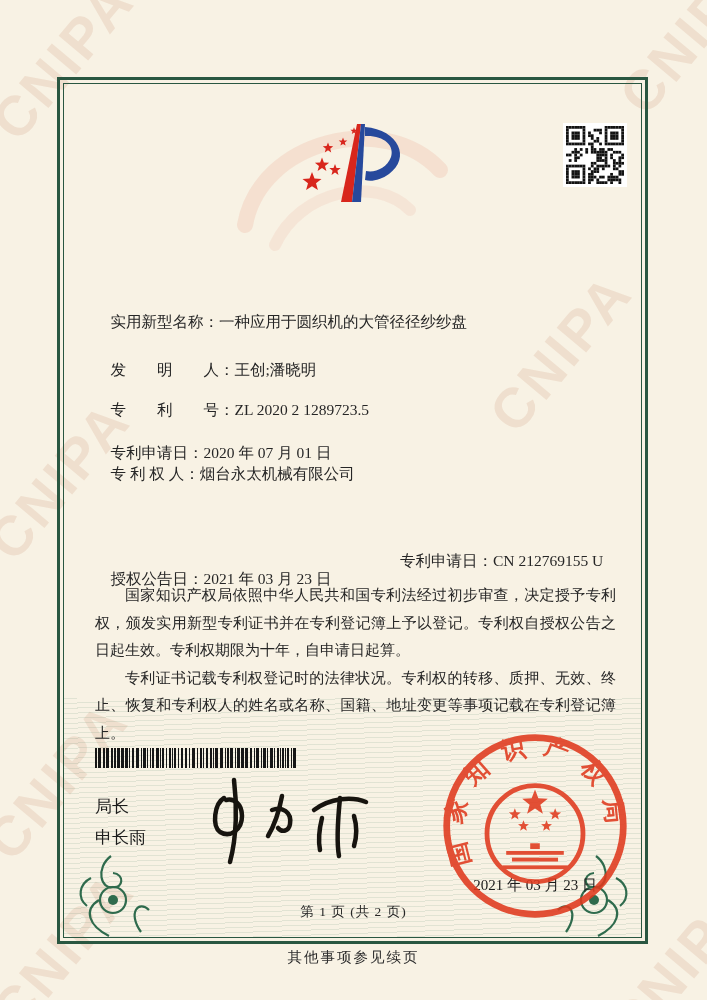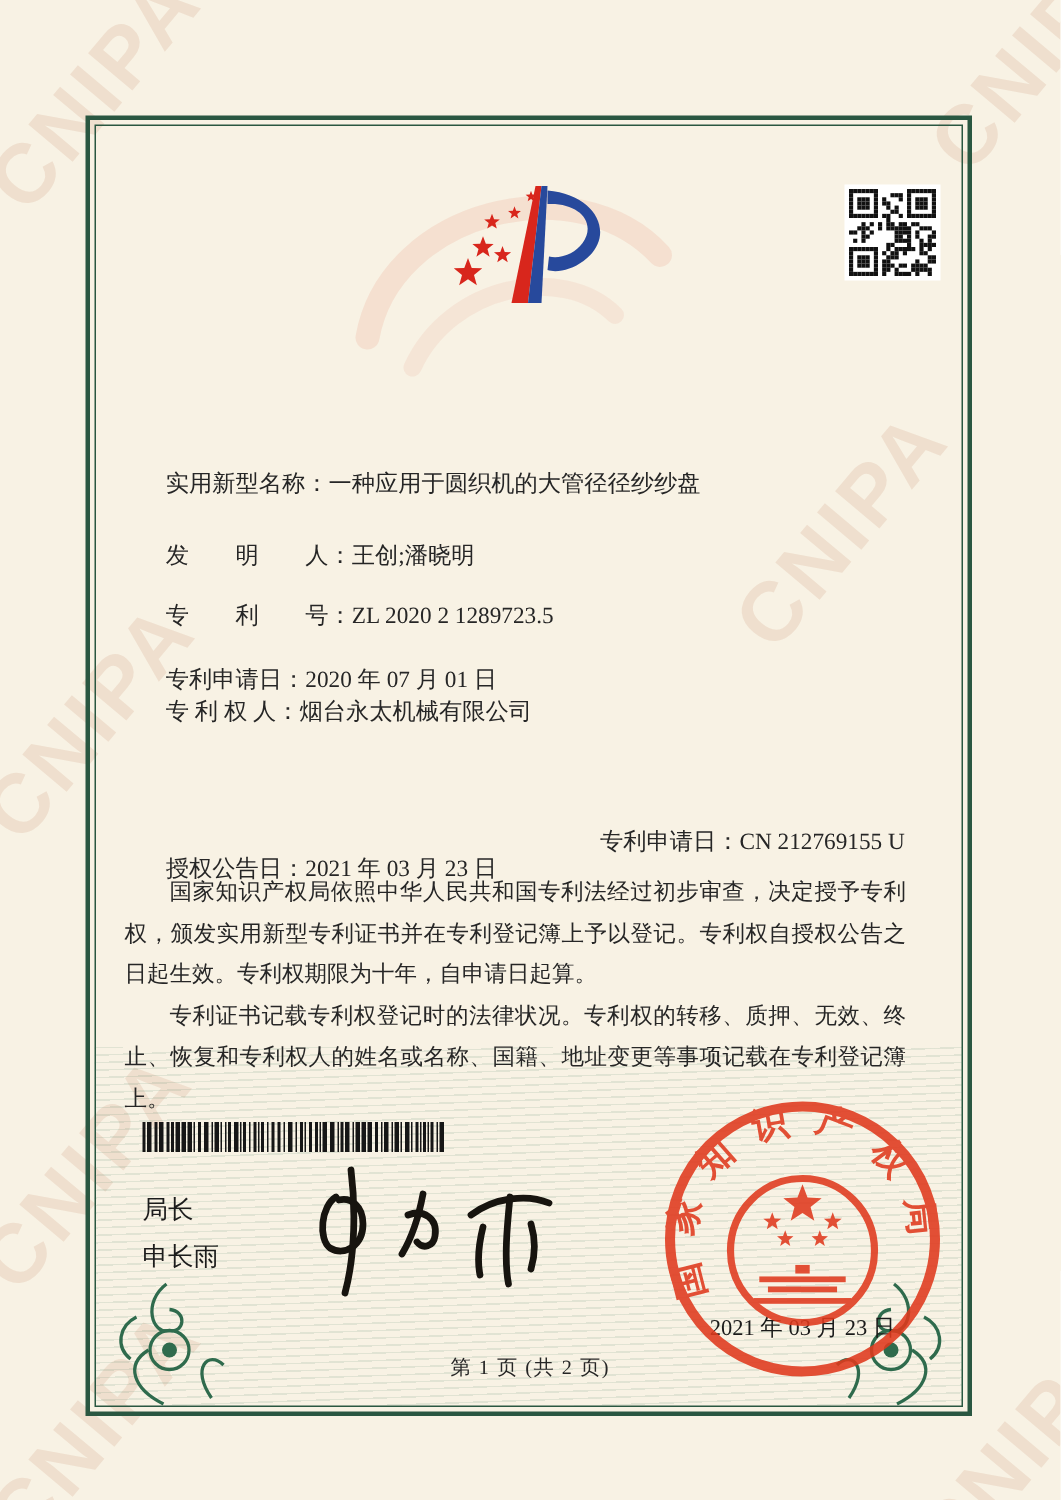--- a/index.html
+++ b/index.html
@@ -18,21 +18,21 @@
         background:repeating-linear-gradient(178deg,rgba(58,118,88,0.12) 0 1px,rgba(58,118,88,0) 1px 5px);}
   .cert-no{position:absolute;left:95px;top:114px;font-size:16px;letter-spacing:1px;}
   .logo{position:absolute;left:295px;top:110px;}
   .qr{position:absolute;left:563px;top:123px;width:58px;height:58px;background:#fff;padding:3px;}
   .title{position:absolute;left:0;top:212px;width:100%;text-align:center;
          font-size:36px;font-weight:bold;letter-spacing:9px;color:#151515;}
   .frow{position:absolute;left:95px;font-size:15.5px;white-space:pre;}
   .flabel{white-space:pre;}
   .fvalue{white-space:pre;}
   .grant2{position:absolute;left:305px;top:0;white-space:pre;}
-  .paras{position:absolute;left:83px;top:582px;width:521px;font-size:15px;
+  .paras{position:absolute;left:95px;top:582px;width:521px;font-size:15px;
          line-height:27.5px;text-align:justify;}
   .paras p{margin:0;text-indent:2em;}
   .barcode{position:absolute;left:95px;top:748px;height:20px;display:flex;align-items:stretch;}
   .barcode div{height:100%;}
   .sig-title{position:absolute;left:95px;top:795px;font-size:17px;
              font-family:"Liberation Sans",sans-serif;color:#1c1c1c;}
   .sig-name{position:absolute;left:95px;top:826px;font-size:17px;
             font-family:"Liberation Sans",sans-serif;color:#1c1c1c;}
   .signature{position:absolute;left:190px;top:770px;}
   .seal-date{position:absolute;left:435px;top:876px;width:200px;text-align:center;
@@ -451,14 +451,15 @@
       <circle cx="38" cy="52" r="13"></circle>
         <circle cx="38" cy="52" r="5" fill="#2f6b4d" stroke="none"></circle>
       <path d="M40,8 C56,20 50,42 38,39 C28,41 26,26 38,25"></path>
       <path d="M10,84 C24,64 12,52 2,62"></path>
       <path d="M42,88 C62,78 68,62 52,52"></path>
       <path d="M60,30 C72,36 74,50 64,58"></path>
     </g>
   </svg>
 
   <div class="page-no">第 1 页 (共 2 页)</div>
+  <div class="footer-note">其他事项参见续页</div>
 
 </div>
 
 </body></html>

